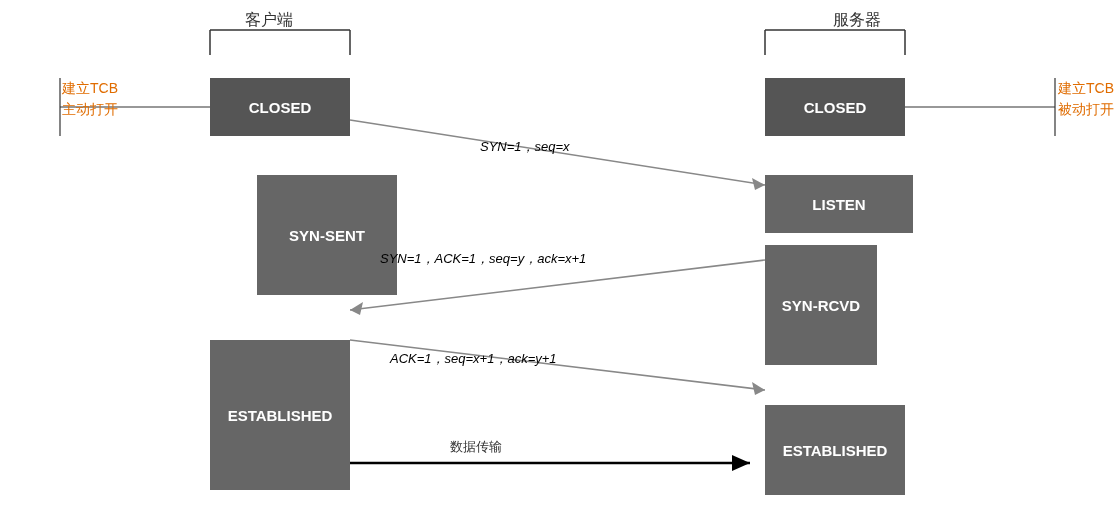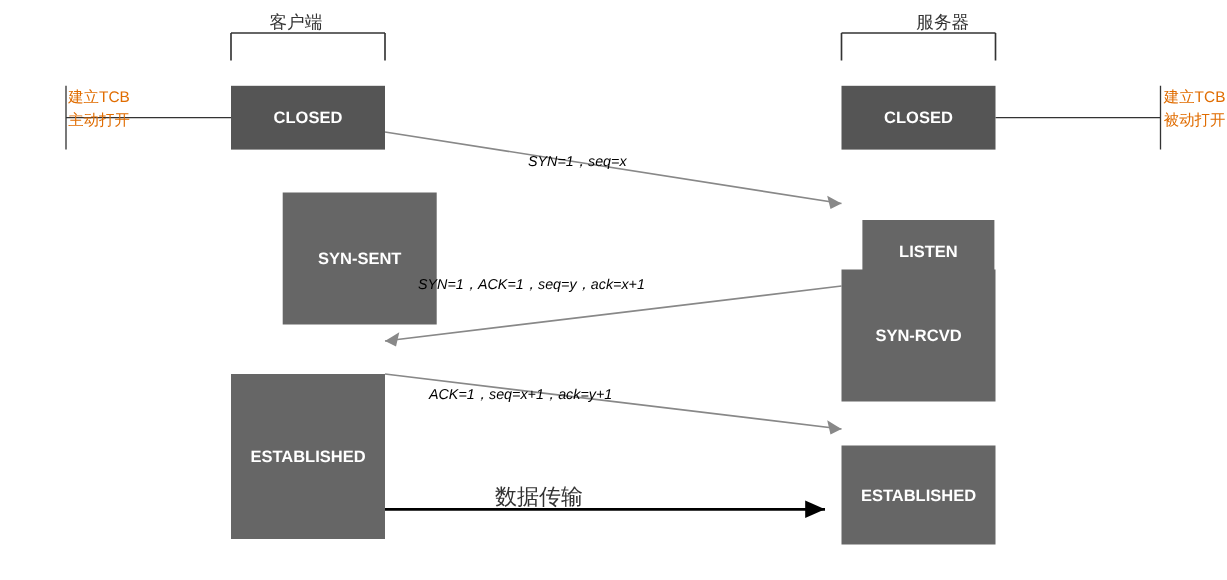--- a/index.html
+++ b/index.html
@@ -47,21 +47,21 @@
     svg.arrows {
       position: absolute;
       top: 0;
       left: 0;
       width: 1115px;
       height: 527px;
       pointer-events: none;
     }
     .data-transfer-label {
       position: absolute;
-      font-size: 20px;
+      font-size: 13px;
       color: #333;
     }
   </style>
 </head>
 <body>
 
 <div class="diagram-container">
 
   <svg class="arrows">
 
@@ -115,25 +115,25 @@
   </div>
 
   <div class="state-box" style="left:210px; top:340px; width:140px; height:150px;">
     <span>ESTABLISHED</span>
   </div>
 
   <div class="state-box dark" style="left:765px; top:78px; width:140px; height:58px;">
     <span>CLOSED</span>
   </div>
 
-  <div class="state-box" style="left:784px; top:175px; width:120px; height:58px;margin-top:25px;">
+  <div class="state-box" style="left:765px; top:175px; width:148px; height:58px;">
     <span>LISTEN</span>
   </div>
 
-  <div class="state-box" style="left:765px; top:245px; width:140px; height:120px;">
+  <div class="state-box" style="left:765px; top:245px; width:112px; height:120px;">
     <span>SYN-RCVD</span>
   </div>
 
   <div class="state-box" style="left:765px; top:405px; width:140px; height:90px;">
     <span>ESTABLISHED</span>
   </div>
 
   <div class="arrow-label" style="left:480px; top:138px;">SYN=1，seq=x</div>
 
   <div class="arrow-label" style="left:380px; top:250px;">SYN=1，ACK=1，seq=y，ack=x+1</div>

